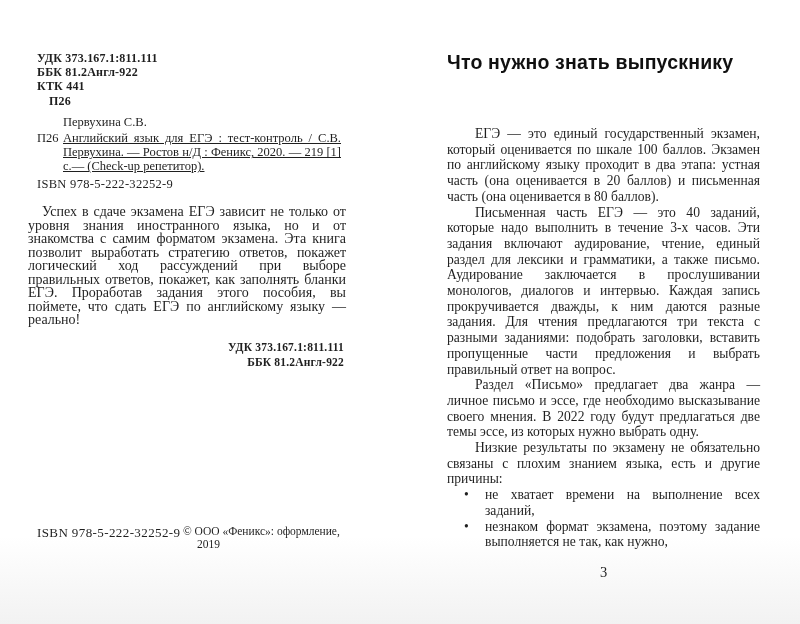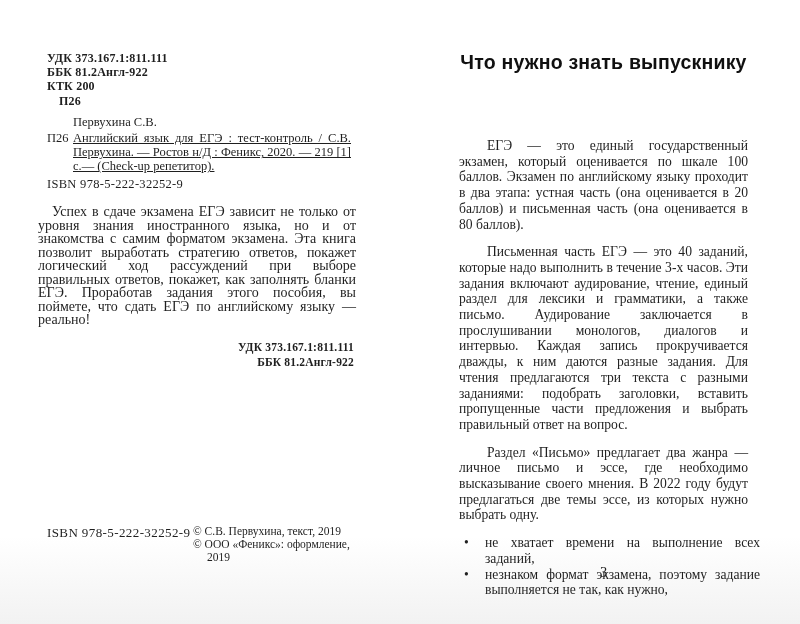--- a/index.html
+++ b/index.html
@@ -17,21 +17,21 @@
   }
   .sheet {
     position: absolute;
     inset: 0;
   }
   .page {
     position: absolute;
     top: 0;
     height: 624px;
   }
-  .page-left  { left: 38px;  width: 318px; }
+  .page-left  { left: 28px;  width: 318px; }
   .page-right { left: 447px; width: 313px; }
 
   
   .codes-top {
     position: absolute;
     top: 51px;
     left: 9px;
     font-size: 12px;
     line-height: 14.2px;
     font-weight: bold;
@@ -112,38 +112,38 @@
     text-indent: -14px;
     margin-bottom: 0.5px;
   }
 
   
   .page-title {
     position: absolute;
     top: 49px;
     left: 0;
     width: 100%;
-    text-align: center;
+    text-align: left;
     font-family: "Liberation Sans", "DejaVu Sans", sans-serif;
     font-weight: bold;
     font-size: 19.5px;
     line-height: 27px;
     color: #101010;
     letter-spacing: 0.2px;
   }
   .intro-body {
     position: absolute;
     top: 126px;
     left: 0;
     width: 313px;
     font-size: 13.6px;
     line-height: 15.7px;
     text-align: justify;
   }
-  .intro-body p { margin: 12px; text-indent: 28px; }
+  .intro-body p { margin: 0; text-indent: 28px; }
 
   .reasons {
     margin: 0;
     padding: 0;
     list-style: none;
     text-align: justify;
   }
   .reasons li {
     position: relative;
     padding-left: 38px;
@@ -165,21 +165,21 @@
 </head>
 <body>
 
 <div class="sheet">
 
   <div class="page page-left">
 
     <div class="codes-top">
       <div>УДК 373.167.1:811.111</div>
       <div>ББК 81.2Англ-922</div>
-      <div>КТК 200</div>
+      <div>КТК 441</div>
       <div class="indent">П26</div>
     </div>
 
     <div class="bib-author">Первухина С.В.</div>
 
     <div class="bib-entry">
       <span class="bib-label">П26</span>
       <div class="bib-text">Английский язык для ЕГЭ : тест-контроль / С.В. Первухина. — Ростов н/Д : Феникс, 2020. — 219 [1] с.— (Check-up репетитор).</div>
     </div>
 
@@ -190,36 +190,36 @@
     </div>
 
     <div class="codes-right">
       <div>УДК 373.167.1:811.111</div>
       <div>ББК 81.2Англ-922</div>
     </div>
 
     <div class="isbn-bottom">ISBN 978-5-222-32252-9</div>
 
     <div class="copyright">
-      <div>© С.В. Первухина, текст, 2019</div>
       <div>© ООО «Феникс»: оформление, 2019</div>
     </div>
 
   </div>
 
   <div class="page page-right">
 
     <div class="page-title">
       <div>Что нужно знать выпускнику</div>
     </div>
 
     <div class="intro-body">
       <p>ЕГЭ — это единый государственный экзамен, который оценивается по шкале 100 баллов. Экзамен по английскому языку проходит в два этапа: устная часть (она оценивается в 20 баллов) и письменная часть (она оценивается в 80 баллов).</p>
       <p>Письменная часть ЕГЭ — это 40 заданий, которые надо выполнить в течение 3-х часов. Эти задания включают аудирование, чтение, единый раздел для лексики и грамматики, а также письмо. Аудирование заключается в прослушивании монологов, диалогов и интервью. Каждая запись прокручивается дважды, к ним даются разные задания. Для чтения предлагаются три текста с разными заданиями: подобрать заголовки, вставить пропущенные части предложения и выбрать правильный ответ на вопрос.</p>
       <p>Раздел «Письмо» предлагает два жанра — личное письмо и эссе, где необходимо высказывание своего мнения. В 2022 году будут предлагаться две темы эссе, из которых нужно выбрать одну.</p>
+      <p>Низкие результаты по экзамену не обязательно связаны с плохим знанием языка, есть и другие причины:</p>
       <ul class="reasons">
         <li>
           <span class="bullet">•</span>
           <span>не хватает времени на выполнение всех заданий,</span>
         </li>
         <li>
           <span class="bullet">•</span>
           <span>незнаком формат экзамена, поэтому задание выполняется не так, как нужно,</span>
         </li>
 

